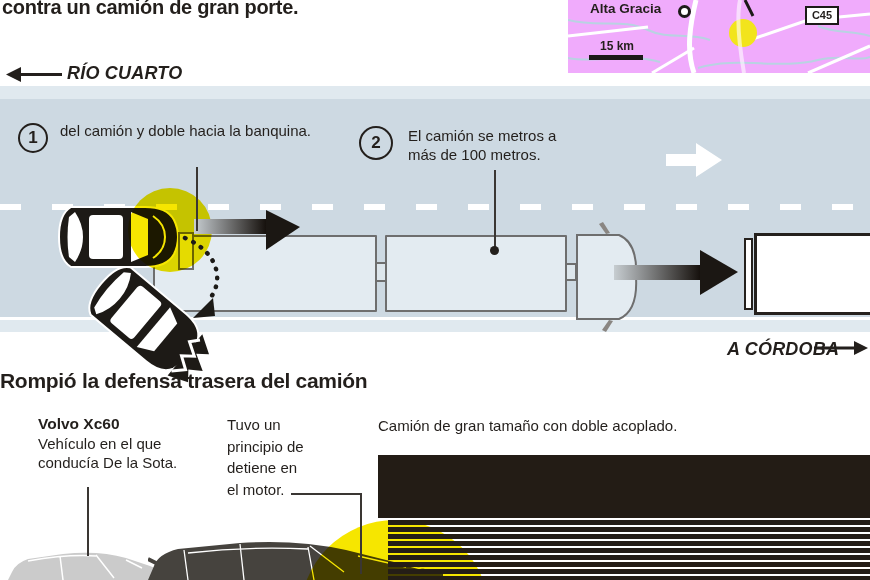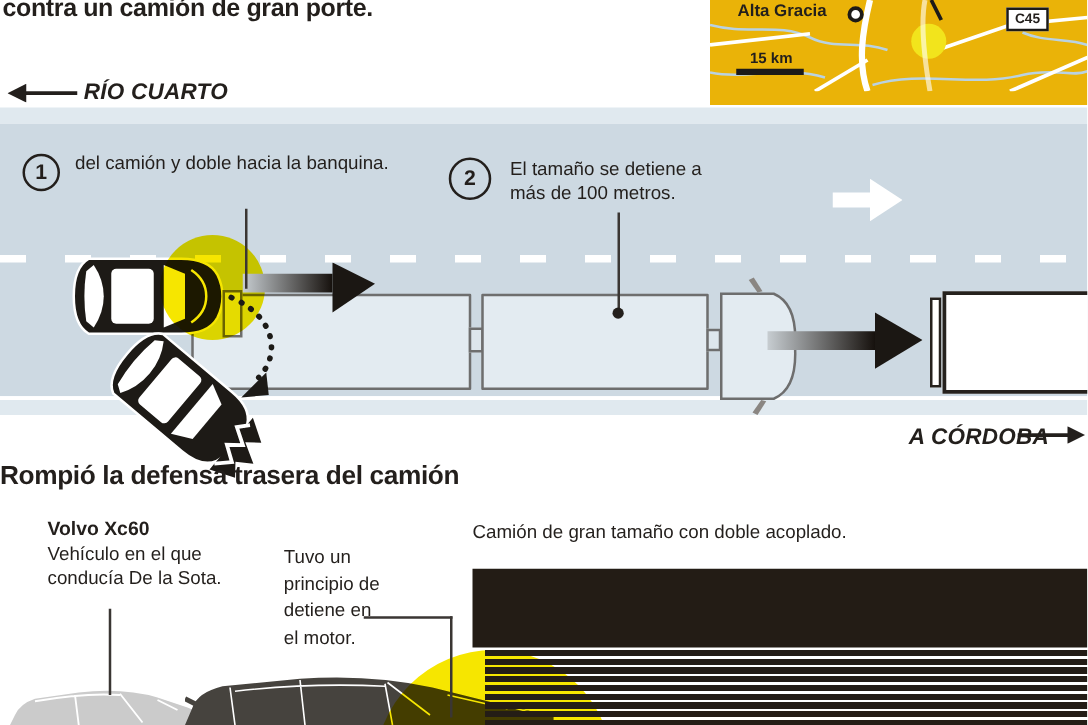--- a/index.html
+++ b/index.html
@@ -4,21 +4,21 @@
 <style>
   html,body{margin:0;padding:0;background:#fff;}
   #stage{position:relative;width:870px;height:580px;overflow:hidden;background:#ffffff;
          font-family:"Liberation Sans",sans-serif;color:#231f1c;}
   .abs{position:absolute;}
   .txt{color:#231f1c;}
   
   .headline{left:2px;top:-4px;font-size:20px;font-weight:bold;letter-spacing:-0.3px;white-space:nowrap;}
   .dir-label{font-size:18px;font-weight:bold;letter-spacing:0.2px;white-space:nowrap;font-style:italic;}
   
-  #map{left:568px;top:0;width:302px;height:84px;background:#eab308;}
+  #map{left:568px;top:0;width:302px;height:73px;background:#f0abfc;}
   #map .city{left:22px;top:1px;font-size:13.5px;font-weight:bold;}
   #map .marker{left:110px;top:5px;width:13px;height:13px;border:3.5px solid #1c1a18;border-radius:50%;background:#fff;box-sizing:border-box;}
   #map .scale-label{left:32px;top:39px;font-size:12px;font-weight:bold;}
   #map .scale-bar{left:21px;top:55px;width:54px;height:5px;background:#1c1a18;}
   #map .route-badge{left:237px;top:6px;width:30px;height:15px;border:2px solid #1c1a18;background:#fff;
        font-size:11px;font-weight:bold;text-align:center;line-height:15px;}
   
   .shoulder{left:0;width:870px;background:#e0e9ef;}
   .band-main{left:0;top:99px;width:870px;height:218px;background:#cdd9e2;}
   .white-line{left:0;top:317px;width:870px;height:3px;background:#ffffff;}
@@ -36,21 +36,21 @@
   .wguard{background:#ffffff;border:2.5px solid #25211d;box-sizing:border-box;}
   
   .impact{border-radius:50%;background:#f6e600;mix-blend-mode:multiply;}
   
   .cline{background:#3a3633;}
   .dot{background:#231f1c;border-radius:50%;}
   
   .detail-heading{left:0;top:369px;font-size:21px;font-weight:bold;letter-spacing:-0.3px;white-space:nowrap;}
   .lbl{font-size:15px;line-height:19.5px;white-space:nowrap;}
   .lbl-title{font-size:15.5px;font-weight:bold;}
-  .engine-lbl{font-size:15px;line-height:21.5px;white-space:nowrap;margin-top:21px;}
+  .engine-lbl{font-size:15px;line-height:21.5px;white-space:nowrap;}
   .truck-solid{left:378px;top:455px;width:492px;height:63px;background:#231c15;}
   .truck-stripes{left:388px;top:518px;width:482px;height:62px;
        background:repeating-linear-gradient(to bottom,rgba(0,0,0,0) 0 2px,#241d16 2px 7px);}
 </style>
 </head>
 <body>
 
 <div id="stage">
 
   <div class="abs headline txt">contra un camión de gran porte.</div>
@@ -157,21 +157,21 @@
 
   <div class="abs cline" style="left:494px;top:170px;width:2px;height:78px;"></div>
   <div class="abs dot" style="left:490px;top:246px;width:9px;height:9px;"></div>
 
   <div class="abs step-badge txt" style="left:18px;top:123px;width:30px;height:30px;font-size:17px;line-height:25px;">1</div>
   <div class="abs step-text txt" style="left:60px;top:121px;">
     <div>del camión y doble hacia la banquina.</div>
   </div>
   <div class="abs step-badge txt" style="left:359px;top:126px;width:34px;height:34px;font-size:17px;line-height:29px;">2</div>
   <div class="abs step-text txt" style="left:408px;top:126px;">
-    <div>El tamaño se detiene a</div>
+    <div>El camión se metros a</div>
     <div>más de 100 metros.</div>
   </div>
 
   <svg class="abs" style="left:666px;top:143px;" width="56" height="34">
     <rect x="0" y="11" width="30" height="12" fill="#ffffff"></rect>
     <polygon points="30,0 56,17 30,34" fill="#ffffff"></polygon>
   </svg>
 
   <div class="abs dir-label txt" style="left:727px;top:339px;">A CÓRDOBA</div>
   <svg class="abs" style="left:814px;top:341px;" width="54" height="14">

